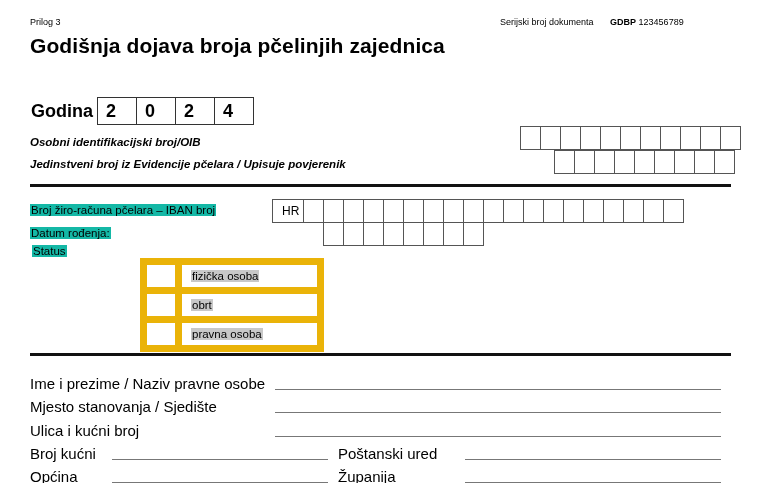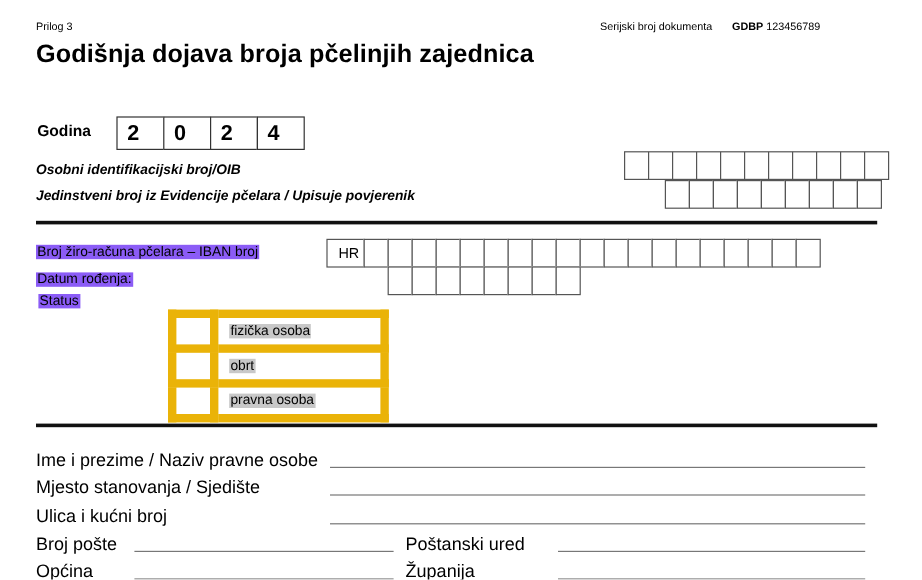--- a/index.html
+++ b/index.html
@@ -2,36 +2,36 @@
 <html><head>
 <meta charset="utf-8">
 <style>
   html, body { margin:0; padding:0; background:#ffffff; }
   body { width:768px; height:483px; position:relative; overflow:hidden; font-family:"Liberation Sans", sans-serif; color:#000; }
   .abs { position:absolute; }
   .prilog { left:30px; top:17px; font-size:9px; }
   .serial { left:500px; top:17px; font-size:9px; white-space:nowrap; }
   .serial .code { font-weight:bold; margin-left:14px; }
   .title { left:30px; top:34px; font-size:21px; font-weight:bold; white-space:nowrap; letter-spacing:0.1px; }
-  .godina-label { left:31px; top:101px; font-size:13px; font-weight:bold; }
+  .godina-label { left:31px; top:101px; font-size:18px; font-weight:bold; }
   .boxrow { display:flex; }
   .cell { box-sizing:border-box; border:1px solid #555; margin-left:-1px; background:#fff; }
   .godina-boxes { left:98px; top:97px; }
   .godina-boxes .cell { width:40px; height:28px; font-size:18px; font-weight:bold; padding-left:8px; line-height:26px; border-color:#333; }
   .lbl-bold { font-size:11.5px; font-weight:bold; white-space:nowrap;font-style:italic; }
   .oib-label { left:30px; top:136px; }
   .jbr-label { left:30px; top:158px; }
   .oib-grid { left:521px; top:126px; }
   .oib-grid .cell { width:21px; height:24px; }
   .jbr-grid { left:555px; top:150px; }
   .jbr-grid .cell { width:21px; height:24px; }
   .rule { left:30px; height:3px; background:#111; width:701px; }
   .rule1 { top:184px; }
   .rule2 { top:353px; }
-  .lbl-hl { font-size:11.5px; white-space:nowrap; background:#8b5cf6; padding:0 1px; }
+  .lbl-hl { font-size:11.5px; white-space:nowrap; background:#14b8a6; padding:0 1px; }
   .iban-label { left:30px; top:204px; }
   .dob-label { left:30px; top:227px; }
   .status-label { left:32px; top:245px; }
   .iban-grid { left:273px; top:199px; }
   .iban-grid .cell { width:21px; height:24px; }
   .iban-grid .hr { width:32px; font-size:12px; padding-left:9px; line-height:22px; }
   .dob-grid { left:324px; top:222px; }
   .dob-grid .cell { width:21px; height:24px; }
   .status-table { left:140px; top:258px; width:184px; border-collapse:collapse; }
   .status-table td { border:7px solid #eab308; height:22px; padding:0; font-size:11.5px; }
@@ -148,21 +148,21 @@
 
 <div class="abs field-label" style="top:375px;">Ime i prezime / Naziv pravne osobe</div>
 <div class="abs uline" style="left:275px; top:389px; width:446px;"></div>
 
 <div class="abs field-label" style="top:398px;">Mjesto stanovanja / Sjedište</div>
 <div class="abs uline" style="left:275px; top:412px; width:446px;"></div>
 
 <div class="abs field-label" style="top:422px;">Ulica i kućni broj</div>
 <div class="abs uline" style="left:275px; top:436px; width:446px;"></div>
 
-<div class="abs field-label" style="top:445px;">Broj pošte</div>
+<div class="abs field-label" style="top:445px;">Broj kućni</div>
 <div class="abs uline" style="left:112px; top:459px; width:216px;"></div>
 <div class="abs field-label" style="left:338px; top:445px;">Poštanski ured</div>
 <div class="abs uline" style="left:465px; top:459px; width:256px;"></div>
 
 <div class="abs field-label" style="top:468px;">Općina</div>
 <div class="abs uline" style="left:112px; top:482px; width:216px;"></div>
 <div class="abs field-label" style="left:338px; top:468px;">Županija</div>
 <div class="abs uline" style="left:465px; top:482px; width:256px;"></div>
 
 </body></html>

